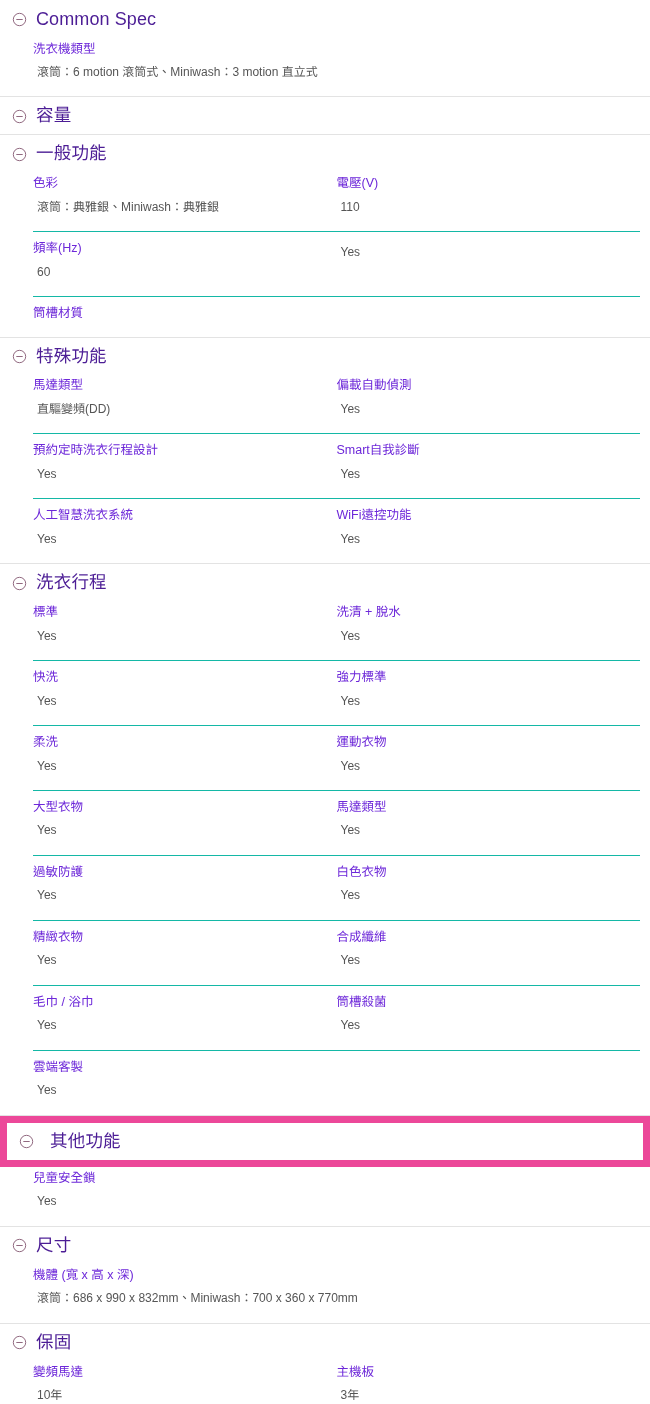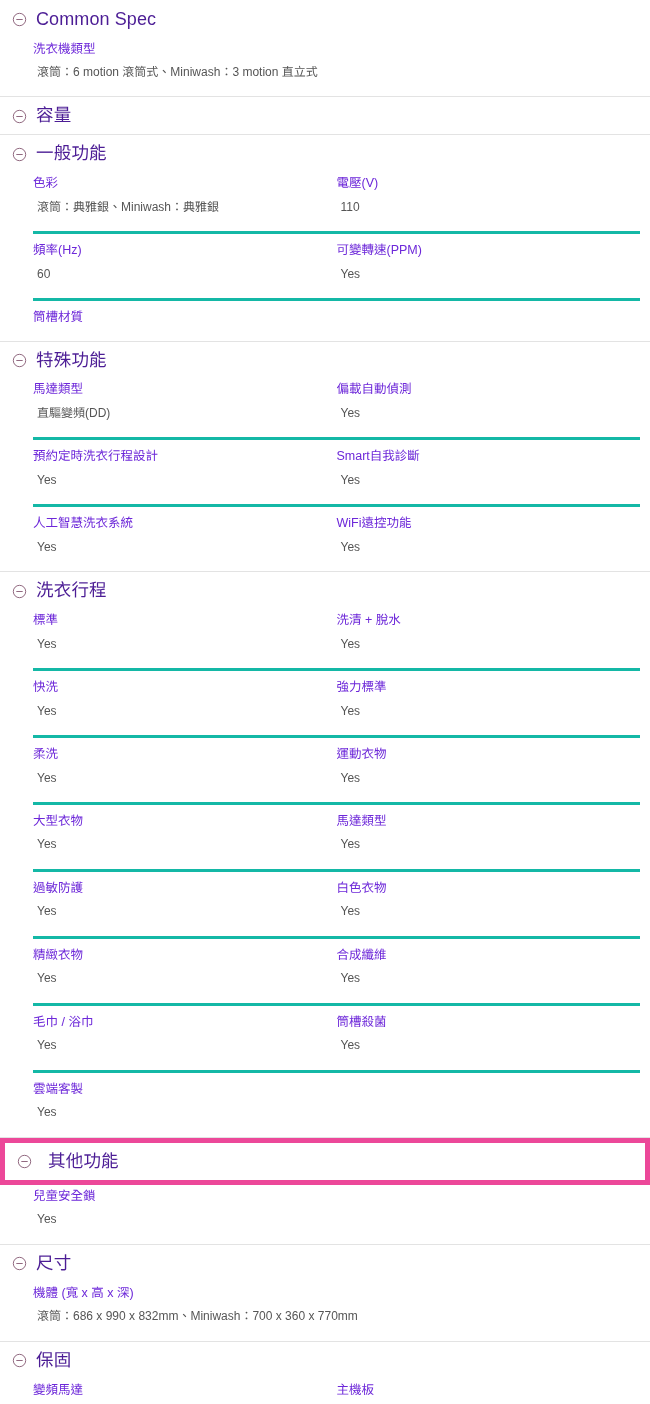--- a/index.html
+++ b/index.html
@@ -22,21 +22,21 @@
     padding: 0;
   }
 
   
   .spec-section {
     position: relative;
     border-bottom: 1px solid #e3e3e3;
   }
   .spec-section:first-child { border-top: none; }
   .spec-section.is-focused .section-header {
-    border: 5px solid #ec4899;
+    border: 7px solid #ec4899;
     gap: 16px;
   }
 
   .section-header {
     display: flex;
     align-items: center;
     gap: 9px;
     padding: 8px 10px 7px 12px;
     cursor: pointer;
     background: transparent;
@@ -66,21 +66,21 @@
   
   .section-body {
     padding: 0 5px 0 0;
   }
 
   .spec-row {
     display: flex;
     align-items: flex-start;
     margin: 0 5px 0 33px;
     padding: 7px 0 11px 0;
-    border-top: 3px solid #14b8a6;
+    border-top: 1px solid #14b8a6;
   }
   .spec-row:first-child {
     border-top: none;
     padding-top: 2px;
   }
 
   .spec-cell {
     flex: 0 0 50%;
     max-width: 50%;
     padding-right: 12px;
@@ -159,21 +159,20 @@
             <div class="cell-label">電壓(V)</div>
             <div class="cell-value">110</div>
           </div>
         </div>
         <div class="spec-row">
           <div class="spec-cell">
             <div class="cell-label">頻率(Hz)</div>
             <div class="cell-value">60</div>
           </div>
           <div class="spec-cell">
-            <div class="cell-label">可變轉速(PPM)</div>
             <div class="cell-value">Yes</div>
           </div>
         </div>
         <div class="spec-row">
           <div class="spec-cell full">
             <div class="cell-label">筒槽材質</div>
           </div>
         </div>
       </div>
     </div>

